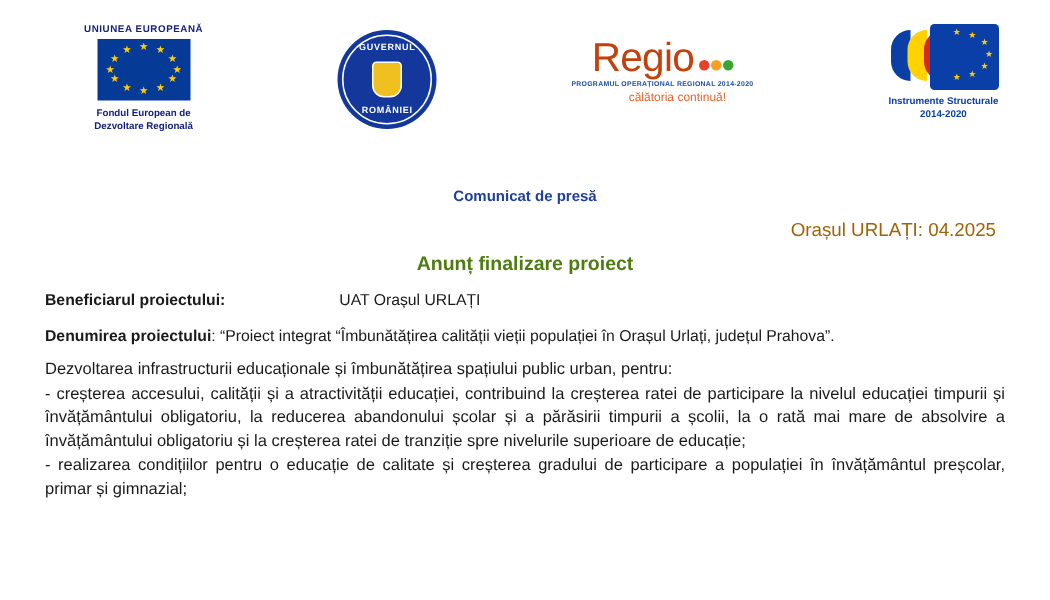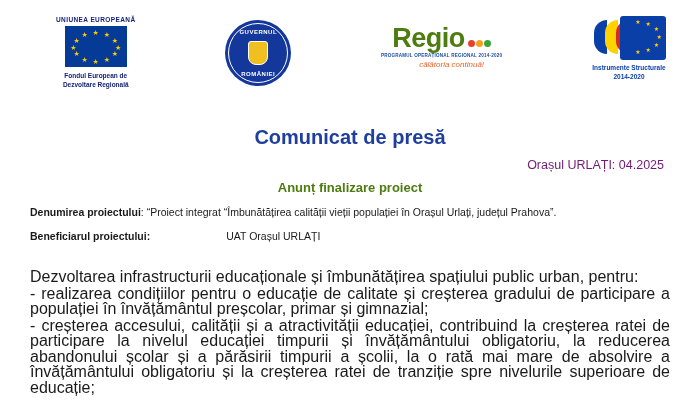--- a/index.html
+++ b/index.html
@@ -105,22 +105,22 @@
     height: 22px;
     background: #f0c020;
     border-radius: 3px 3px 8px 8px;
     border: 1px solid #ffffff;
   }
 
   
   .regio-block { margin-top: 8px; }
   .regio-word {
     font-size: 27px;
-    font-weight: bold;
-    color: #4d7c0f;
+    font-weight: normal;
+    color: #c2410c;
     letter-spacing: -.5px;
     line-height: 28px;
     position: relative;
     display: inline-block;
   }
   .regio-dots {
     display: inline-block;
     margin-left: 2px;
   }
   .regio-dots i {
@@ -136,21 +136,20 @@
   .regio-sub {
     font-size: 4.6px;
     color: #1b4fa0;
     font-weight: bold;
     letter-spacing: .2px;
     margin-top: 1px;
   }
   .regio-tag {
     font-size: 8px;
     color: #e8642a;
-    font-style: italic;
     margin-top: 2px;
     margin-left: 20px;
   }
 
   
   .si-flag {
     width: 74px;
     height: 44px;
     position: relative;
   }
@@ -186,27 +185,27 @@
     margin-top: 3px;
   }
 
   
   .doc {
     padding: 0 2px;
   }
   h1.title {
     text-align: center;
     color: #1f3f9e;
-    font-size: 20px;
+    font-size: 10px;
     font-weight: bold;
     margin: 12px 0 0 0;
   }
   .city-date {
     text-align: right;
-    color: #701a75;
+    color: #a16207;
     font-size: 12.5px;
     margin: 9px 6px 0 0;
   }
   h2.subtitle {
     text-align: center;
     color: #4d7c0f;
     font-size: 13px;
     font-weight: bold;
     margin: 8px 0 0 0;
   }
@@ -216,23 +215,23 @@
     line-height: 13px;
   }
   .field .label {
     font-weight: bold;
   }
   .field .value-indent {
     display: inline-block;
     padding-left: 76px;
   }
   .body-text {
-    font-size: 16px;
+    font-size: 11px;
     line-height: 15.5px;
-    margin-top: 26px;
+    margin-top: 8px;
     text-align: justify;
   }
   .body-text p {
     margin: 0;
   }
   .body-text p + p { margin-top: 1px; }
 </style>
 </head>
 <body>
 
@@ -299,27 +298,27 @@
       </div>
     </div>
   </div>
 
   <div class="doc">
     <h1 class="title">Comunicat de presă</h1>
     <div class="city-date">Orașul URLAȚI: 04.2025</div>
     <h2 class="subtitle">Anunț finalizare proiect</h2>
 
     <div class="field">
+      <span class="label">Beneficiarul proiectului:</span><span class="value-indent">UAT Orașul URLAȚI</span>
+    </div>
+
+    <div class="field">
       <span class="label">Denumirea proiectului</span><span>: “Proiect integrat “Îmbunătățirea calității vieții populației în Orașul Urlați, județul Prahova”.</span>
-    </div>
-
-    <div class="field">
-      <span class="label">Beneficiarul proiectului:</span><span class="value-indent">UAT Orașul URLAȚI</span>
     </div>
 
 
     <div class="body-text">
       <p>Dezvoltarea infrastructurii educaționale și îmbunătățirea spațiului public urban, pentru:</p>
+      <p>- creșterea accesului, calității și a atractivității educației, contribuind la creșterea ratei de participare la nivelul educației timpurii și învățământului obligatoriu, la reducerea abandonului școlar și a părăsirii timpurii a școlii, la o rată mai mare de absolvire a învățământului obligatoriu și la creșterea ratei de tranziție spre nivelurile superioare de educație;</p>
       <p>- realizarea condițiilor pentru o educație de calitate și creșterea gradului de participare a populației în învățământul preșcolar, primar și gimnazial;</p>
-      <p>- creșterea accesului, calității și a atractivității educației, contribuind la creșterea ratei de participare la nivelul educației timpurii și învățământului obligatoriu, la reducerea abandonului școlar și a părăsirii timpurii a școlii, la o rată mai mare de absolvire a învățământului obligatoriu și la creșterea ratei de tranziție spre nivelurile superioare de educație;</p>
     </div>
   </div>
 </div>
 
 </body></html>

